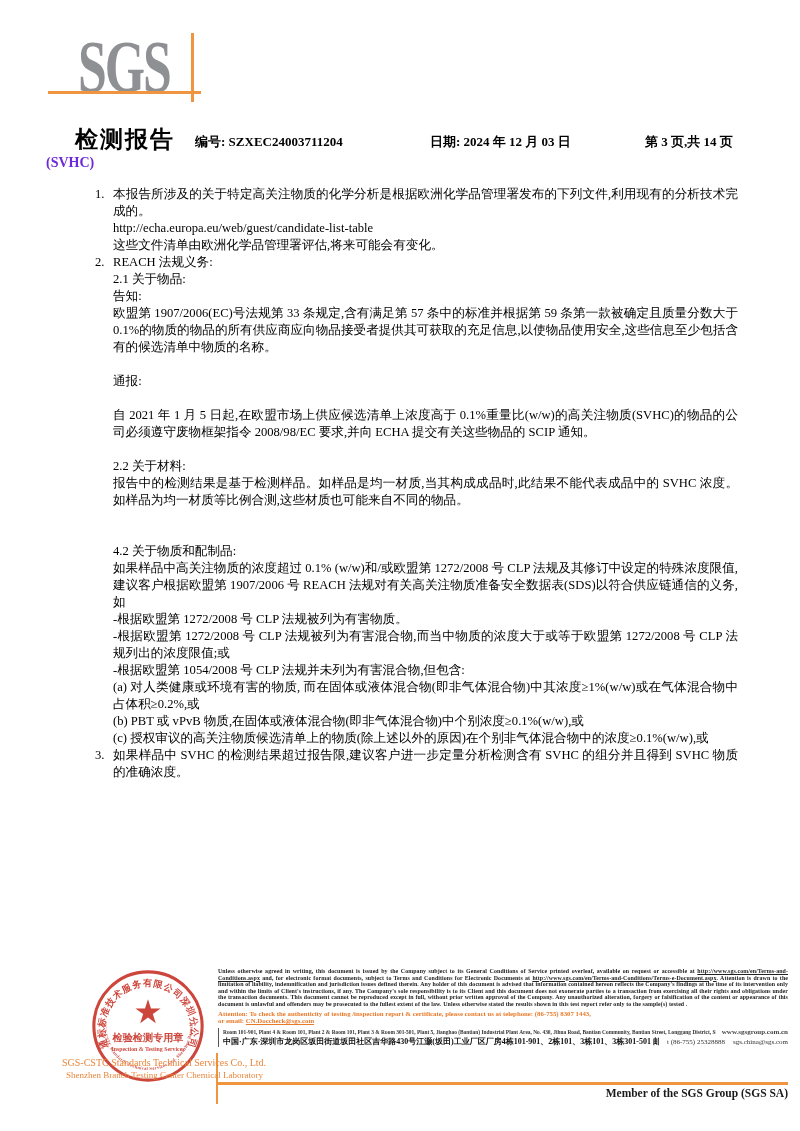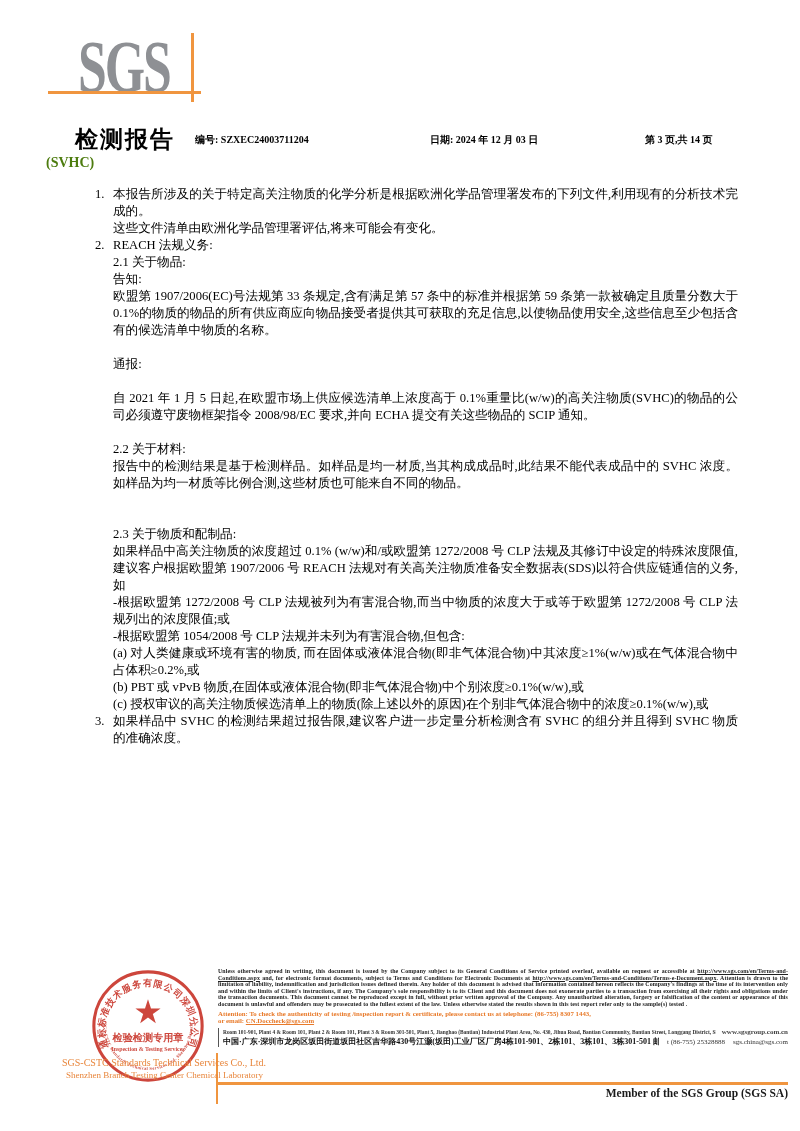--- a/index.html
+++ b/index.html
@@ -9,22 +9,22 @@
   }
   
   .sgs-logo{
     position:absolute;left:78px;top:24px;font-size:74px;font-weight:bold;
     color:#8e9094;letter-spacing:-3px;line-height:1;
     transform:scaleX(0.70);transform-origin:left top;
   }
   .logo-hline{position:absolute;left:48px;top:85px;width:153px;height:3px;background:#f0953f;}
   .logo-vline{position:absolute;left:191px;top:27px;width:3px;height:69px;background:#f0953f;}
   .report-title{position:absolute;left:75px;top:118px;font-size:23px;font-weight:bold;letter-spacing:2px;color:#000;}
-  .report-subtitle{position:absolute;left:46px;top:149px;font-size:14px;font-weight:bold;color:#4d7c0f;}
-  .hdr-field{position:absolute;top:127px;font-size:10px;color:#000;white-space:nowrap;}
+  .report-subtitle{position:absolute;left:46px;top:149px;font-size:14px;font-weight:bold;color:#6d28d9;}
+  .hdr-field{position:absolute;top:127px;font-size:13px;color:#000;white-space:nowrap;}
   .hdr-field .lbl{font-weight:bold;}
   .hdr-field .val{font-weight:bold;}
   #f-no{left:195px;}
   #f-date{left:430px;}
   #f-page{left:645px;font-weight:bold;}
   
   .notes{
     position:absolute;left:75px;top:180px;width:663px;
     font-size:12.6px;line-height:17px;color:#000;
   }
@@ -73,36 +73,38 @@
   </div>
   <div class="hdr-field" id="f-date">
     <span class="lbl">日期:</span>
     <span class="val">2024 年 12 月 03 日</span>
   </div>
   <div class="hdr-field" id="f-page">第 3 页,共 14 页</div>
 
   <div class="notes">
     <div>
         <div class="note-row"><span class="note-num">1.</span><span>本报告所涉及的关于特定高关注物质的化学分析是根据欧洲化学品管理署发布的下列文件,利用现有的分析技术完成的。</span></div>
+        <div class="note-row"><span>http://echa.europa.eu/web/guest/candidate-list-table</span></div>
         <div class="note-row"><span>这些文件清单由欧洲化学品管理署评估,将来可能会有变化。</span></div>
         <div class="note-row"><span class="note-num">2.</span><span>REACH 法规义务:</span></div>
         <div class="note-row"><span>2.1 关于物品:</span></div>
         <div class="note-row"><span>告知:</span></div>
         <div class="note-row"><span>欧盟第 1907/2006(EC)号法规第 33 条规定,含有满足第 57 条中的标准并根据第 59 条第一款被确定且质量分数大于 0.1%的物质的物品的所有供应商应向物品接受者提供其可获取的充足信息,以使物品使用安全,这些信息至少包括含有的候选清单中物质的名称。</span></div>
         <div class="note-row gap"></div>
         <div class="note-row"><span>通报:</span></div>
         <div class="note-row gap"></div>
         <div class="note-row"><span>自 2021 年 1 月 5 日起,在欧盟市场上供应候选清单上浓度高于 0.1%重量比(w/w)的高关注物质(SVHC)的物品的公司必须遵守废物框架指令 2008/98/EC 要求,并向 ECHA 提交有关这些物品的 SCIP 通知。</span></div>
         <div class="note-row gap"></div>
         <div class="note-row"><span>2.2 关于材料:</span></div>
         <div class="note-row"><span>报告中的检测结果是基于检测样品。如样品是均一材质,当其构成成品时,此结果不能代表成品中的 SVHC 浓度。如样品为均一材质等比例合测,这些材质也可能来自不同的物品。</span></div>
         <div class="note-row gap"></div>
         <div class="note-row gap"></div>
-        <div class="note-row"><span>2.3 关于物质和配制品:</span></div>
+        <div class="note-row"><span>4.2 关于物质和配制品:</span></div>
         <div class="note-row"><span>如果样品中高关注物质的浓度超过 0.1% (w/w)和/或欧盟第 1272/2008 号 CLP 法规及其修订中设定的特殊浓度限值,建议客户根据欧盟第 1907/2006 号 REACH 法规对有关高关注物质准备安全数据表(SDS)以符合供应链通信的义务,如</span></div>
+        <div class="note-row"><span>-根据欧盟第 1272/2008 号 CLP 法规被列为有害物质。</span></div>
         <div class="note-row"><span>-根据欧盟第 1272/2008 号 CLP 法规被列为有害混合物,而当中物质的浓度大于或等于欧盟第 1272/2008 号 CLP 法规列出的浓度限值;或</span></div>
         <div class="note-row"><span>-根据欧盟第 1054/2008 号 CLP 法规并未列为有害混合物,但包含:</span></div>
         <div class="note-row"><span>(a) 对人类健康或环境有害的物质, 而在固体或液体混合物(即非气体混合物)中其浓度≥1%(w/w)或在气体混合物中占体积≥0.2%,或</span></div>
         <div class="note-row"><span>(b) PBT 或 vPvB 物质,在固体或液体混合物(即非气体混合物)中个别浓度≥0.1%(w/w),或</span></div>
         <div class="note-row"><span>(c) 授权审议的高关注物质候选清单上的物质(除上述以外的原因)在个别非气体混合物中的浓度≥0.1%(w/w),或</span></div>
         <div class="note-row"><span class="note-num">3.</span><span>如果样品中 SVHC 的检测结果超过报告限,建议客户进一步定量分析检测含有 SVHC 的组分并且得到 SVHC 物质的准确浓度。</span></div>
       </div>
   </div>
 
   <svg class="stamp" viewBox="0 0 120 120">

